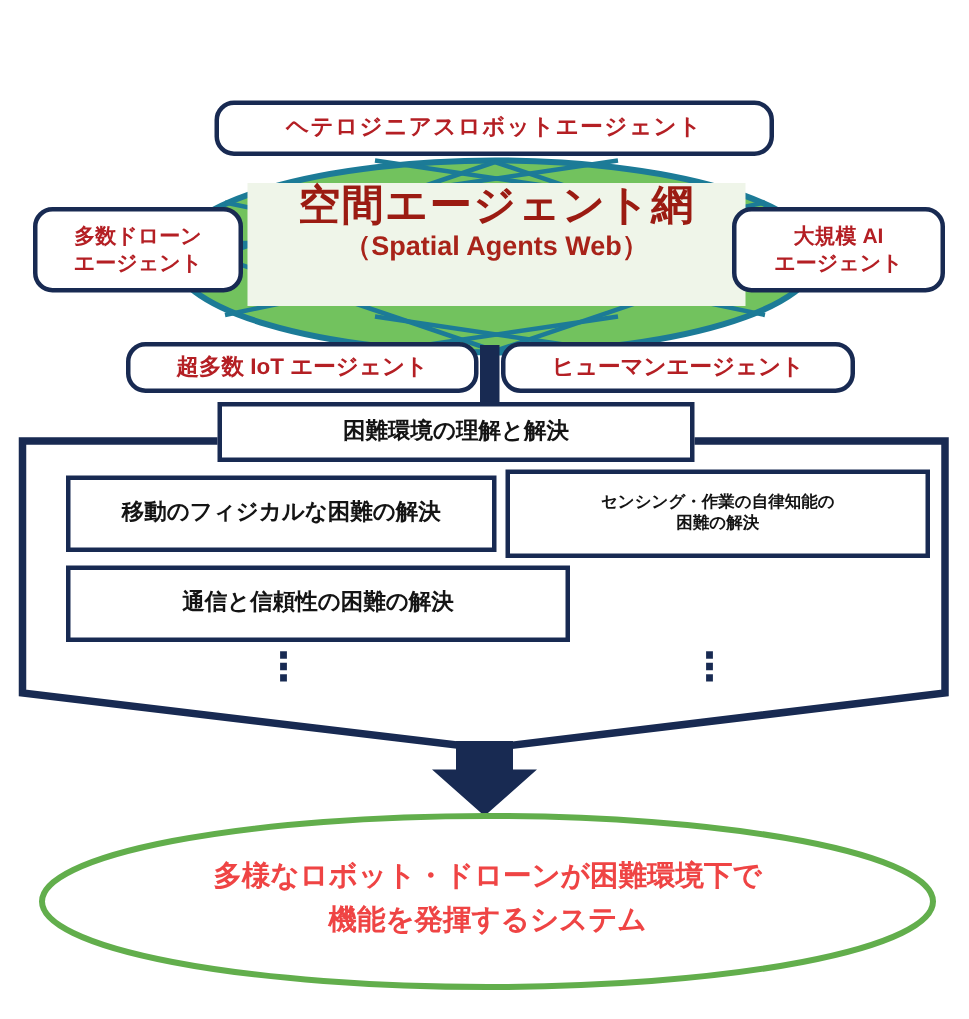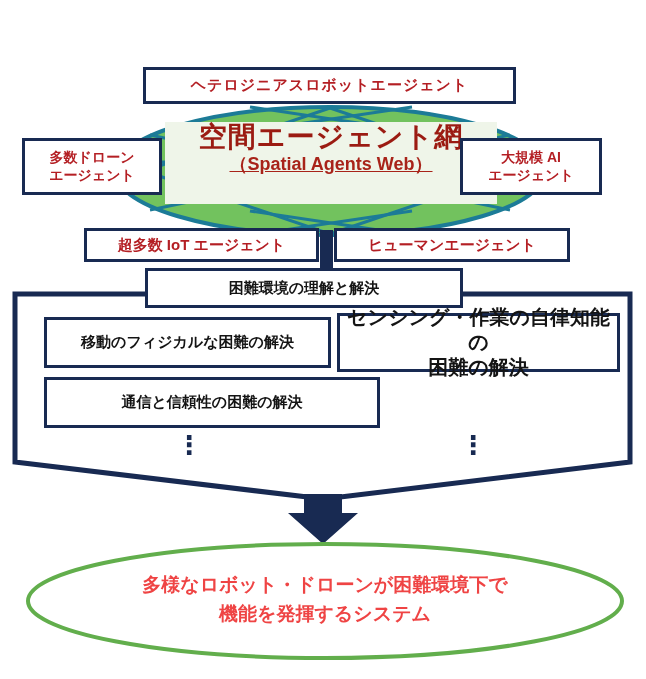--- a/index.html
+++ b/index.html
@@ -11,39 +11,39 @@
   .diagram-title{
     position:absolute;left:0;top:14px;width:100%;text-align:center;
     font-size:21px;font-weight:bold;color:#000000;letter-spacing:1px;
   }
   .box{
     position:absolute;box-sizing:border-box;background:#ffffff;
     border:3px solid #182a52;display:flex;flex-direction:column;
     align-items:center;justify-content:center;text-align:center;
     font-weight:bold;line-height:1.25;
   }
-  .red{color:#b41f24;}
+  .red{color:#b41f24;border-radius:13px;}
   .blk{color:#141414;}
   .top-agent{left:143px;top:67px;width:373px;height:37px;font-size:15px;letter-spacing:1px;}
   .drone{left:22px;top:138px;width:140px;height:57px;font-size:14px;}
-  .ai{left:460px;top:138px;width:142px;height:57px;font-size:14px;}
+  .ai{left:488px;top:138px;width:142px;height:57px;font-size:14px;}
   .iot{left:84px;top:228px;width:235px;height:34px;font-size:15px;}
   .human{left:334px;top:228px;width:236px;height:34px;font-size:15px;}
   .understand{left:145px;top:268px;width:318px;height:40px;font-size:15px;font-weight:600;}
   .s1{left:44px;top:317px;width:287px;height:51px;font-size:15px;}
-  .s2{left:337px;top:313px;width:283px;height:59px;font-size:20px;}
+  .s2{left:337px;top:313px;width:283px;height:59px;font-size:11px;}
   .s3{left:44px;top:377px;width:336px;height:51px;font-size:15px;}
   .s4{left:337px;top:377px;width:283px;height:51px;font-size:15px;}
   .core-box{
     position:absolute;left:165px;top:122px;width:332px;height:82px;
     background:#eff5e9;display:flex;flex-direction:column;align-items:center;
     text-align:center;
   }
   .core-title{font-size:28px;font-weight:bold;color:#9b1b12;letter-spacing:1px;line-height:1.1;}
-  .core-subtitle{font-size:18px;font-weight:bold;color:#a82319;line-height:1.1;margin-top:2px;text-decoration:underline;}
+  .core-subtitle{font-size:18px;font-weight:bold;color:#a82319;line-height:1.1;margin-top:2px;}
   .dots{
     position:absolute;width:24px;text-align:center;color:#182a52;
     font-weight:bold;font-size:26px;
     font-family:"DejaVu Sans","Liberation Sans",sans-serif;
   }
   .dots-left{left:176px;top:430px;}
   .dots-right{left:460px;top:430px;}
   .outcome-text{
     position:absolute;left:28px;top:570px;width:594px;text-align:center;
     font-size:19px;font-weight:bold;color:#ef4444;line-height:1.55;

